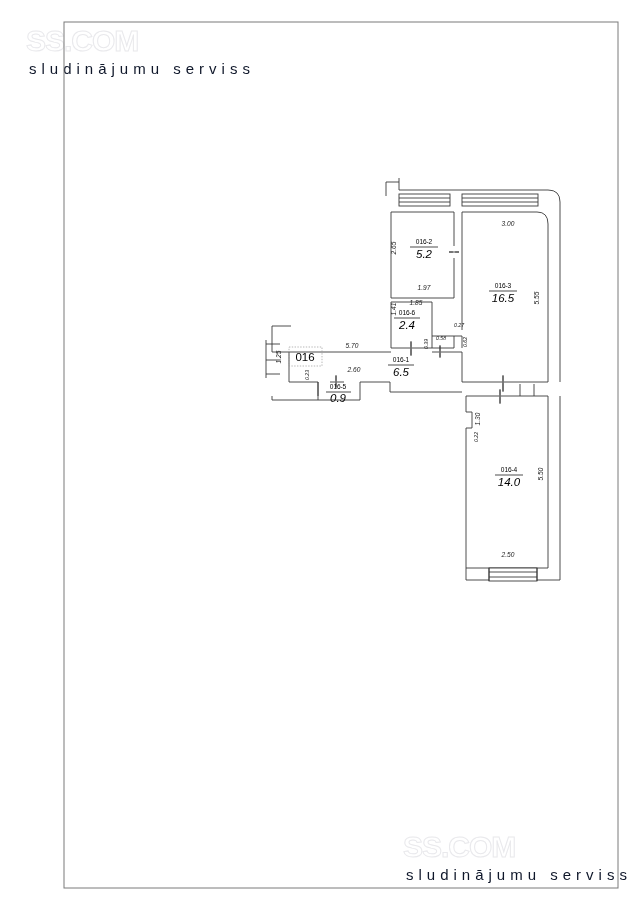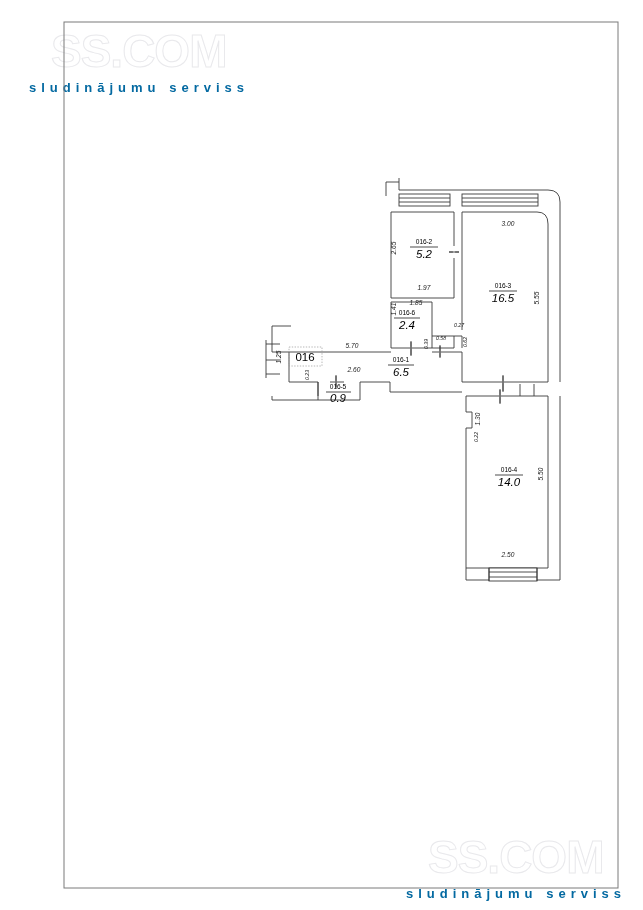--- a/index.html
+++ b/index.html
@@ -23,33 +23,32 @@
   }
 
   
   .watermark {
     position: absolute;
     user-select: none;
     pointer-events: none;
     white-space: nowrap;
   }
   .wm-main {
-    font-size: 46px;
+    font-size: 30px;
     font-weight: bold;
     letter-spacing: -1px;
     color: #ffffff;
     -webkit-text-stroke: 1px #e9e9ec;
     text-shadow: 0 0 0 #eeeef1;
-    margin-left: 25px;
   }
   .wm-sub {
-    font-size: 13px;
+    font-size: 15px;
     letter-spacing: 5.0px;
-    color: #0369a1;
-    font-weight: bold;
+    color: #0f172a;
+    font-weight: normal;
   }
   .wm-topleft { left: 26px; top: 24px; }
   .wm-topleft .wm-sub { margin-top: 2px; margin-left: 3px; }
   .wm-botright { left: 403px; top: 830px; }
   .wm-botright .wm-sub { margin-top: 2px; margin-left: 3px; }
 
   
   #plan {
     position: absolute;
     left: 0; top: 0;

